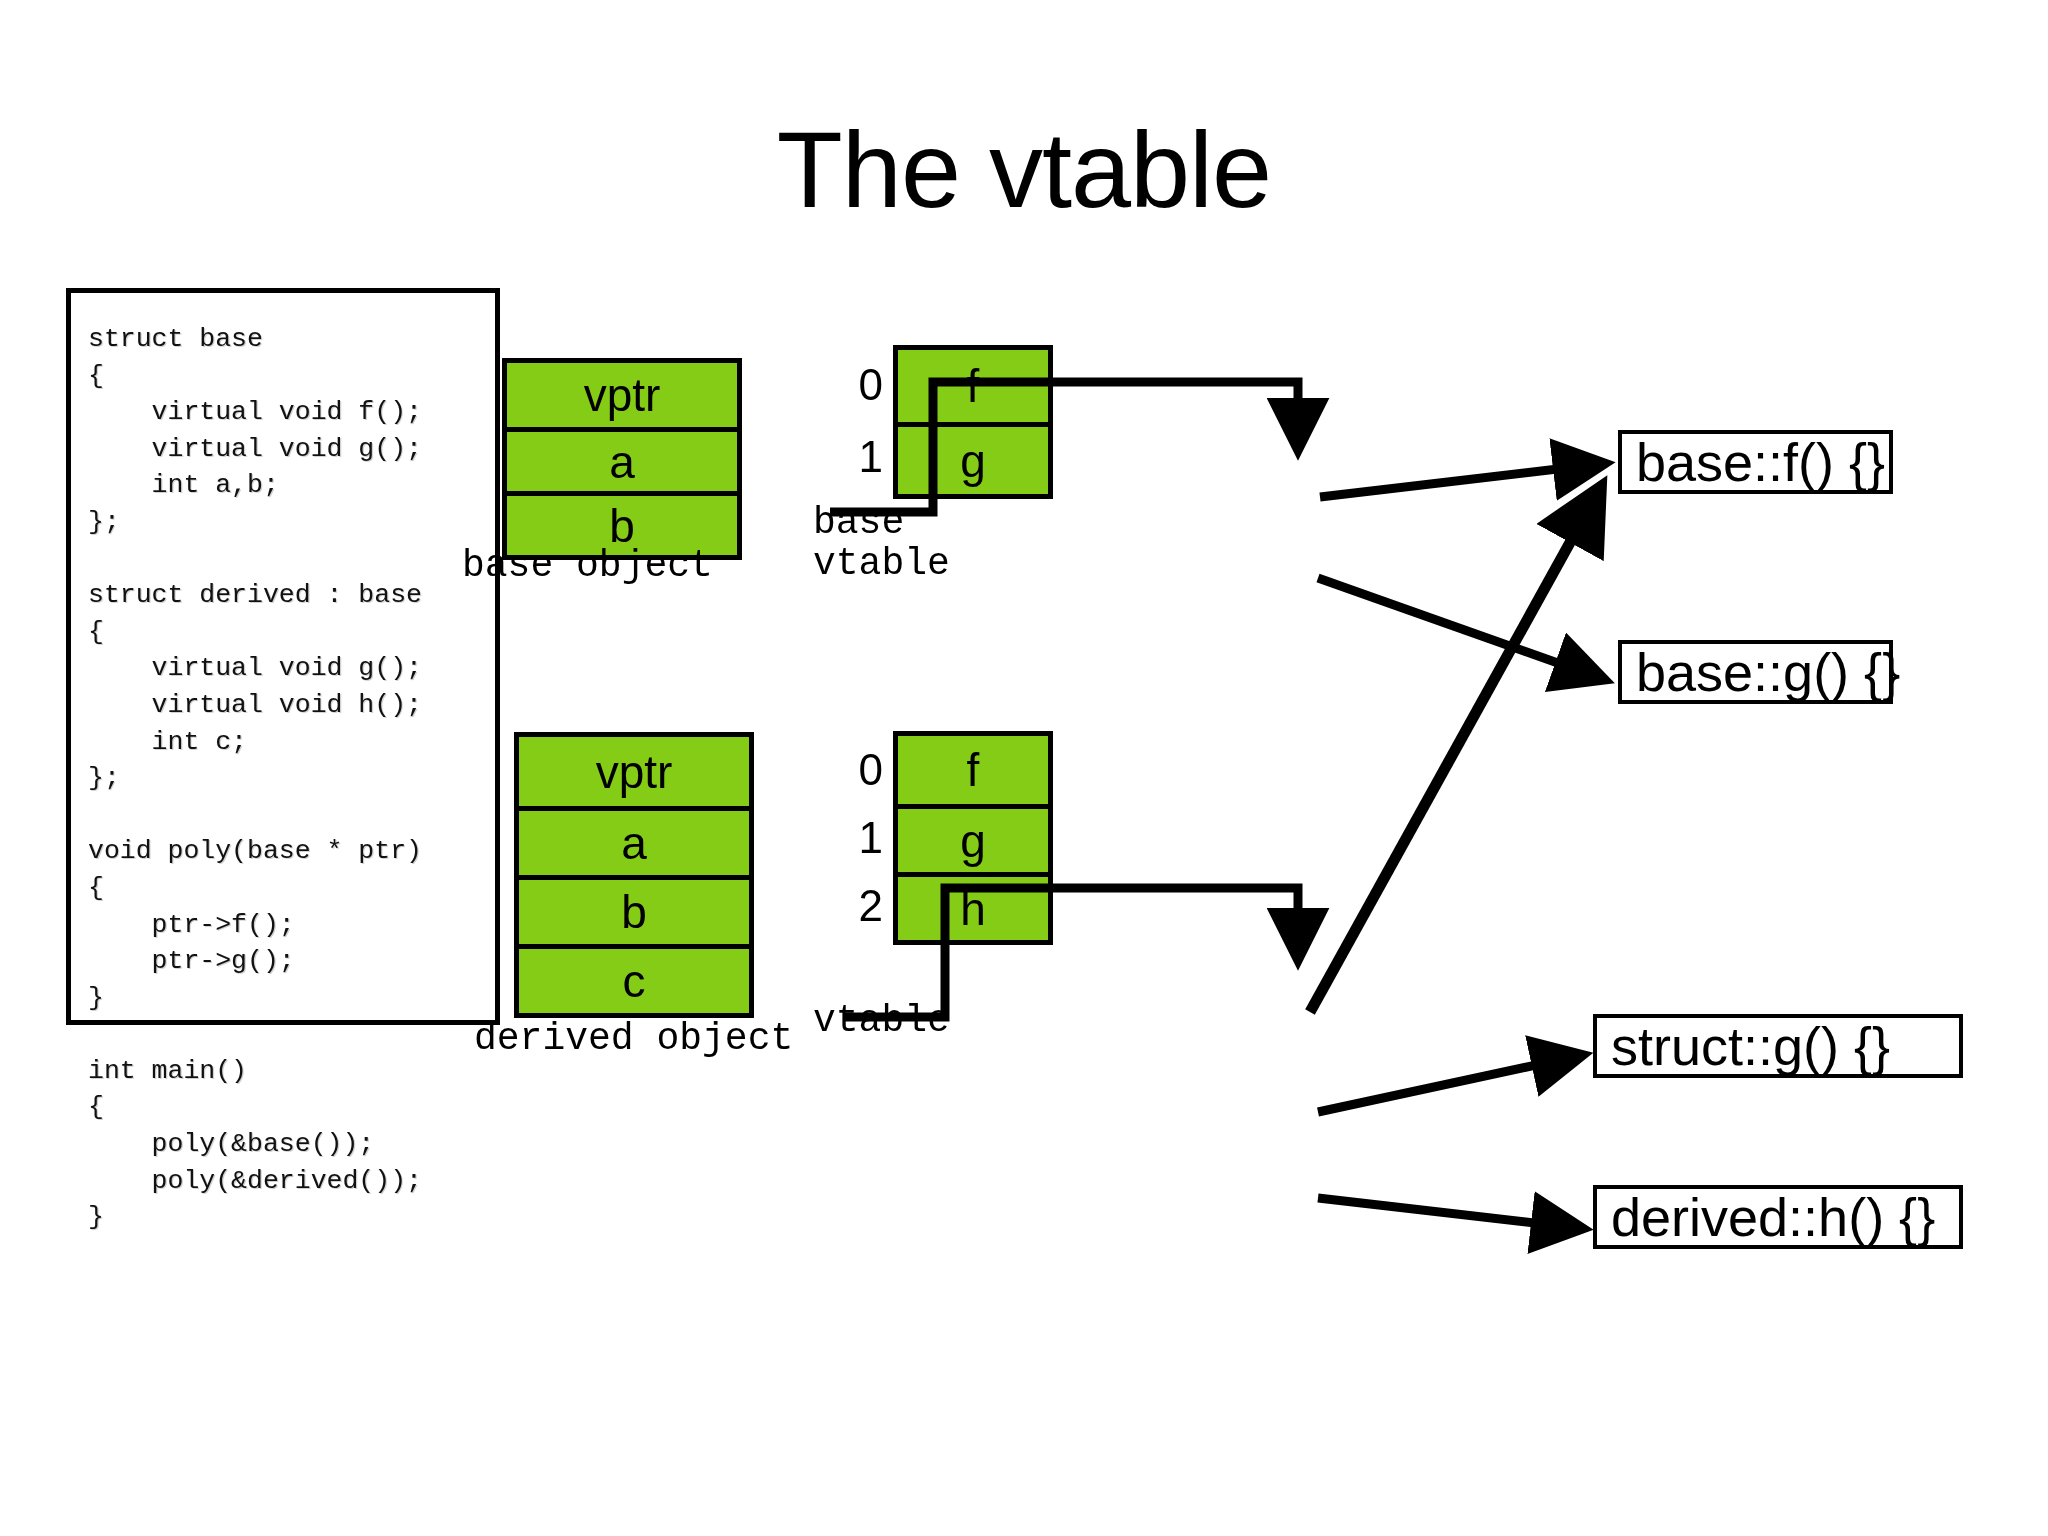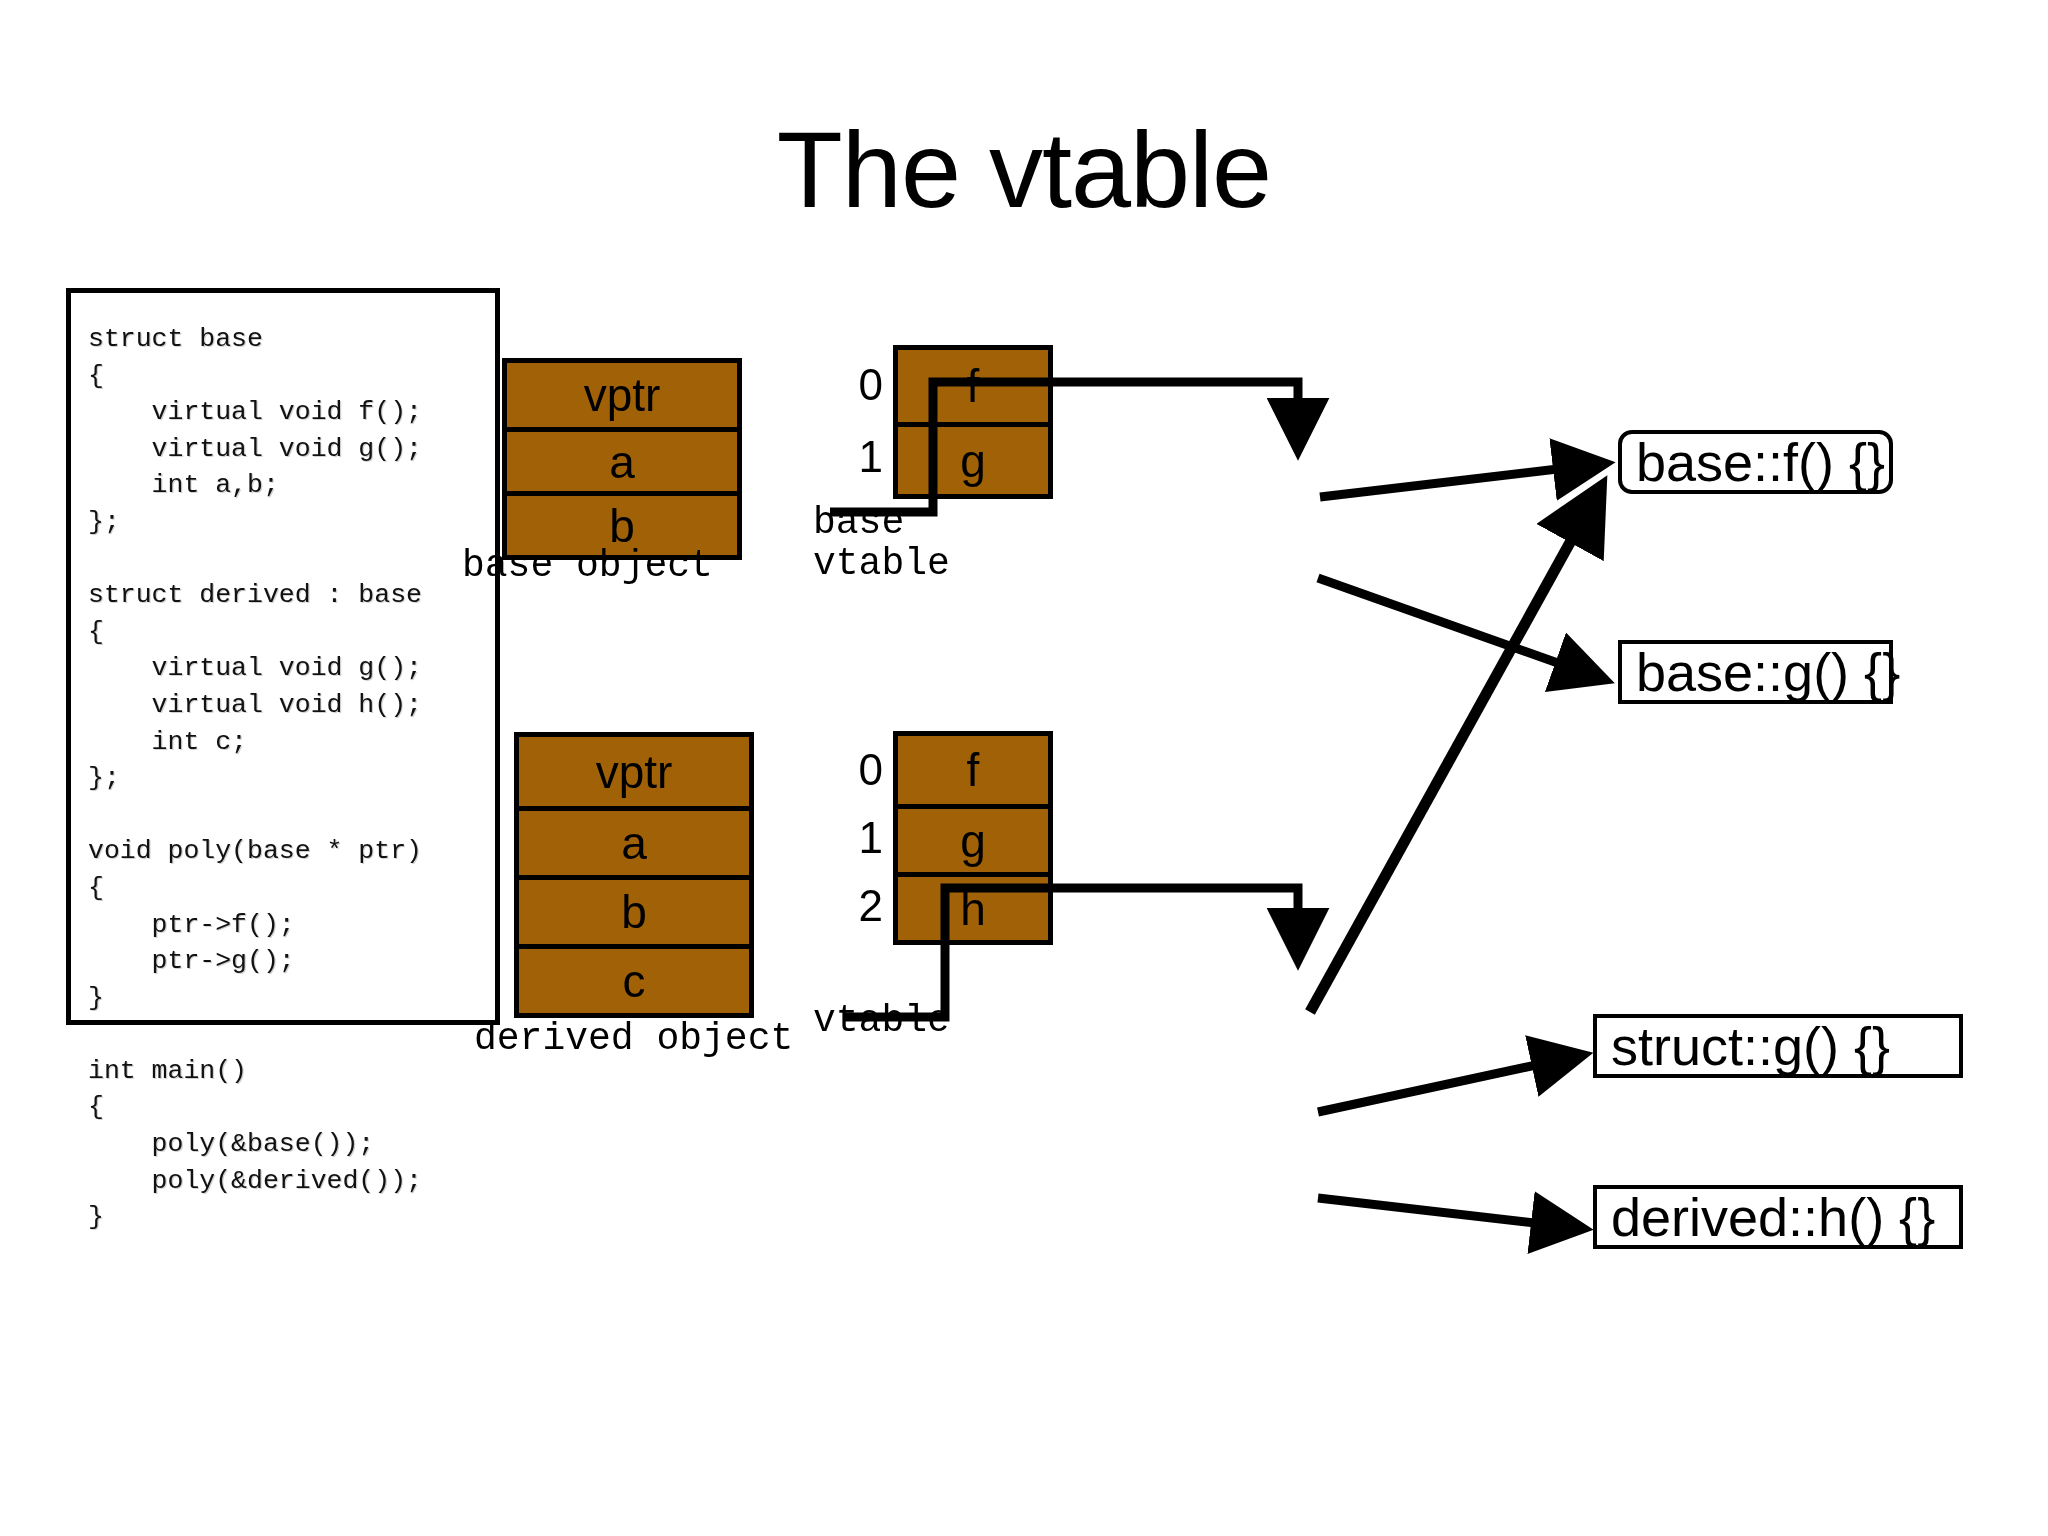--- a/index.html
+++ b/index.html
@@ -64,21 +64,21 @@
   }
   .cell {
     box-sizing: border-box;
     display: flex;
     align-items: center;
     justify-content: center;
     font-family: "Liberation Sans", sans-serif;
     font-size: 46px;
     font-weight: 400;
     color: #000000;
-    background: #a16207;
+    background: #84cc16;
   }
   .cell + .cell {
     border-top: 5px solid #000000;
   }
   .caption {
     position: absolute;
     font-family: "Liberation Mono", "DejaVu Sans Mono", monospace;
     font-size: 38px;
     line-height: 46px;
     color: #000000;
@@ -190,21 +190,21 @@
   <div id="derived-vtable" class="cell-stack">
     <div class="cell">f</div>
     <div class="cell">g</div>
     <div class="cell">h</div>
   </div>
   <div class="index-label" style="left:843px; top:745px;">0</div>
   <div class="index-label" style="left:843px; top:813px;">1</div>
   <div class="index-label" style="left:843px; top:881px;">2</div>
   <div class="caption" style="left:813px; top:998px; width:320px;">vtable</div>
 
-  <div class="fn-box" style="left:1618px; top:430px; width:275px; height:64px;border-radius:14px;">base::f() {}</div>
+  <div class="fn-box" style="left:1618px; top:430px; width:275px; height:64px;">base::f() {}</div>
   <div class="fn-box" style="left:1618px; top:640px; width:275px; height:64px;">base::g() {}</div>
   <div class="fn-box" style="left:1593px; top:1014px; width:370px; height:64px;">struct::g() {}</div>
   <div class="fn-box" style="left:1593px; top:1185px; width:370px; height:64px;">derived::h() {}</div>
 
   <svg id="wires" viewBox="0 0 2048 1536">
     <defs>
       <marker id="arrow" viewBox="0 0 12 12" refX="9" refY="6" markerWidth="7" markerHeight="7" orient="auto-start-reverse">
         <path d="M 0 0 L 12 6 L 0 12 z" fill="#000000"></path>
       </marker>
     </defs>

